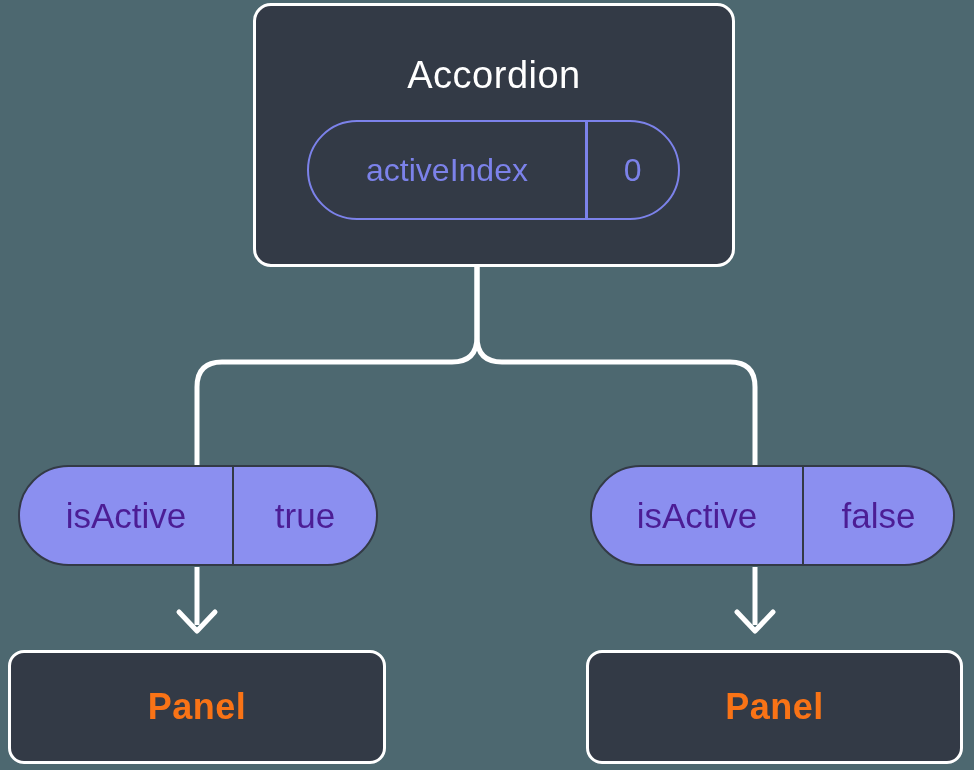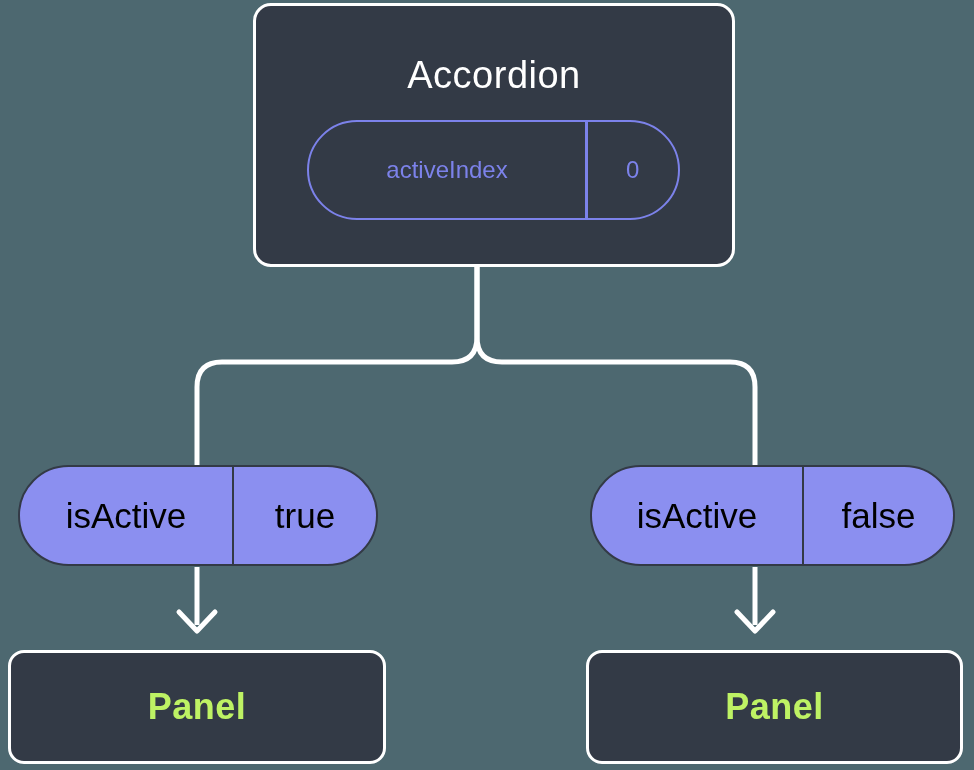--- a/index.html
+++ b/index.html
@@ -61,21 +61,21 @@
     border-radius: 60px;
     box-sizing: border-box;
     display: flex;
     align-items: stretch;
     overflow: hidden;
   }
   .prop-pill .cell {
     display: flex;
     align-items: center;
     justify-content: center;
-    font-size: 24px;
+    font-size: 32px;
     color: #7C82EA;
   }
   .prop-pill .cell.name { width: 276px; }
   .prop-pill .cell.value { flex: 1; }
   .prop-pill .divider {
     width: 2.5px;
     background: #7C82EA;
   }
   .state-pill {
     position: absolute;
@@ -88,21 +88,21 @@
     display: flex;
     align-items: stretch;
     overflow: hidden;
     z-index: 2;
   }
   .state-pill .cell {
     display: flex;
     align-items: center;
     justify-content: center;
     font-size: 35px;
-    color: #000000;
+    color: #4c1d95;
   }
   .state-pill .divider {
     width: 2px;
     background: #333A46;
   }
   .state-pill-left { left: 18px; width: 360px; }
   .state-pill-left .cell.name { width: 212px; }
   .state-pill-left .cell.value { flex: 1; text-align: right; }
   .state-pill-right { left: 590px; width: 365px; }
   .state-pill-right .cell.name { width: 210px; }
@@ -113,21 +113,21 @@
     border-radius: 16px;
     display: flex;
     align-items: center;
     justify-content: center;
   }
   .panel-node-left { left: 8px; width: 378px; }
   .panel-node-right { left: 586px; width: 377px; }
   .panel-title {
     font-size: 36px;
     font-weight: 700;
-    color: #bef264;
+    color: #f97316;
     letter-spacing: 0.5px;
   }
 </style>
 </head>
 <body>
 
 <div class="stage">
 
   <svg class="connector-svg" width="974" height="770" viewBox="0 0 974 770">
     <g fill="none" stroke="#FFFFFF" stroke-width="5">

